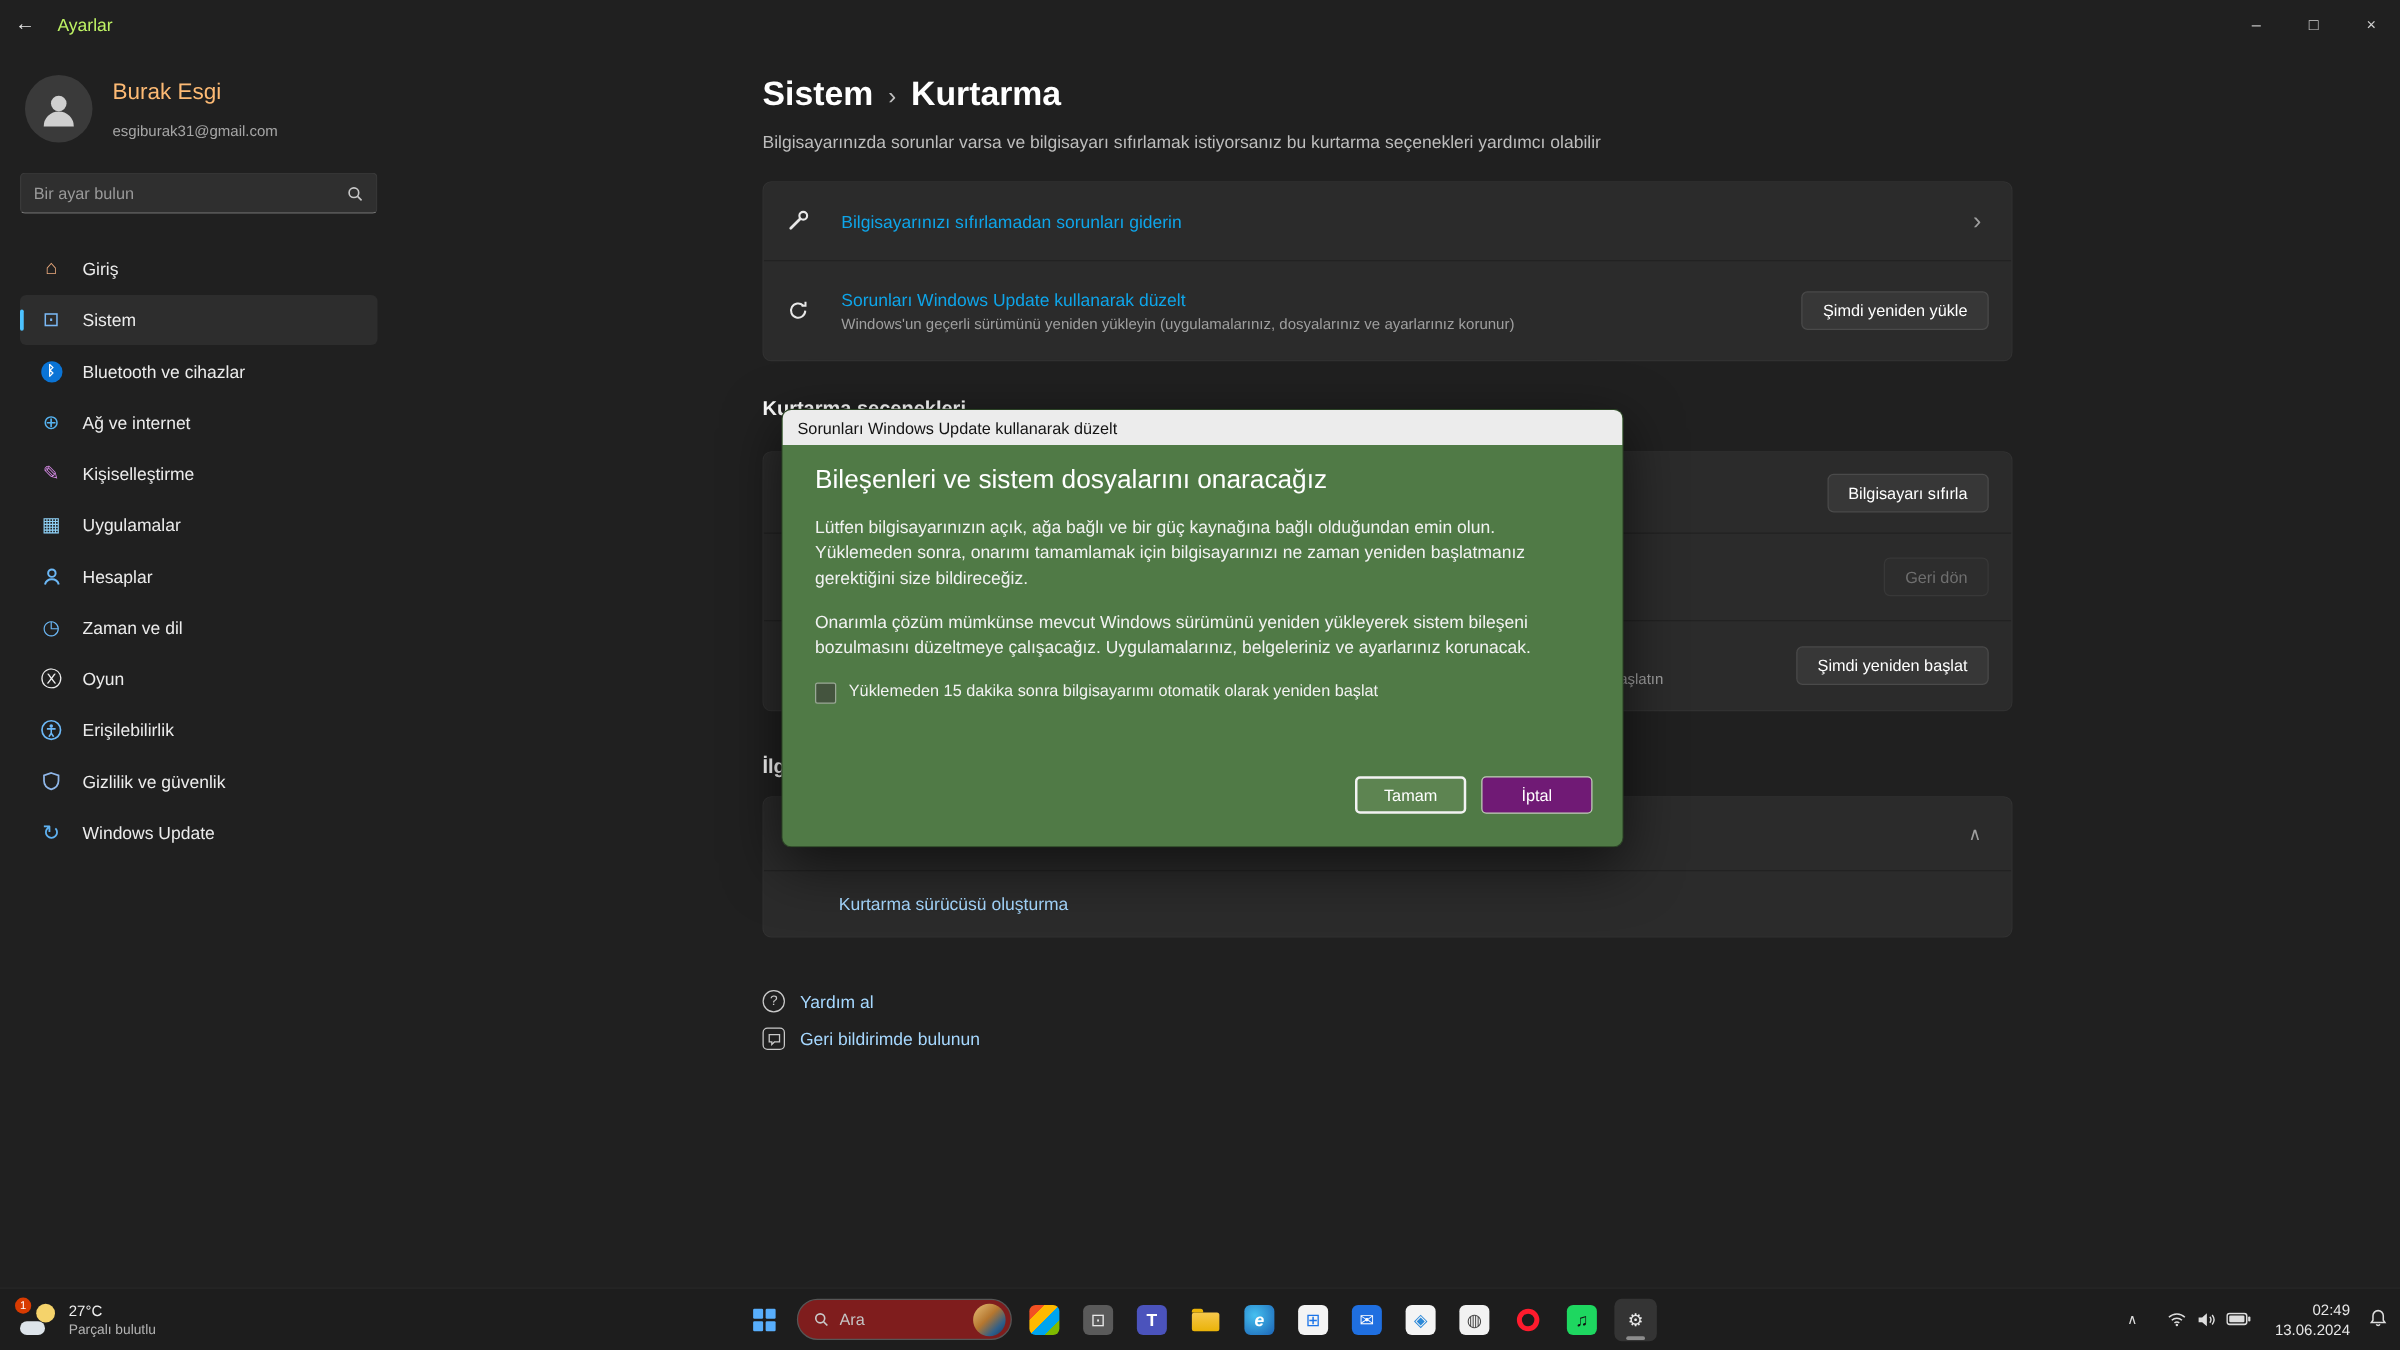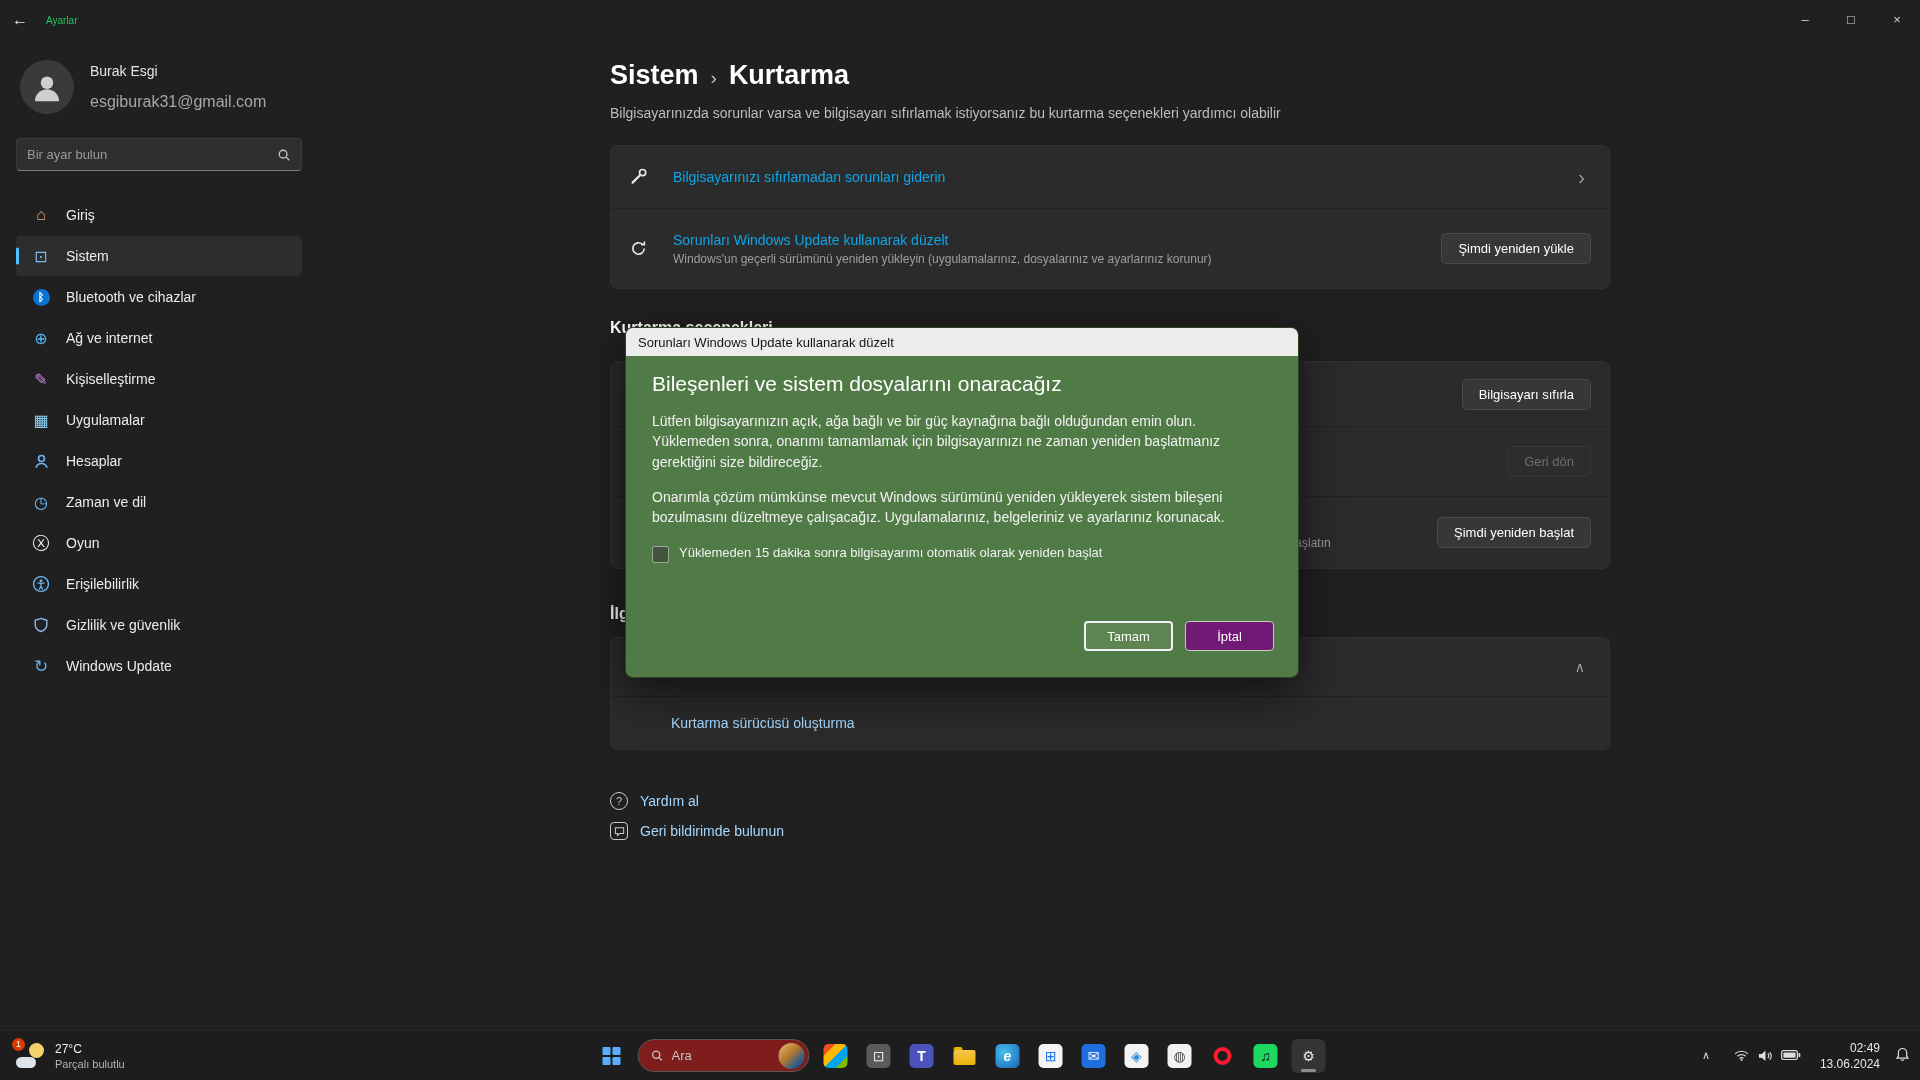--- a/index.html
+++ b/index.html
@@ -3,30 +3,30 @@
 <meta charset="utf-8">
 <style>
   *{margin:0;padding:0;box-sizing:border-box}
   html,body{width:1920px;height:1080px;overflow:hidden;background:#202020;color:#fff;
     font-family:"Liberation Sans",sans-serif;font-size:14px;}
   .win{position:absolute;left:0;top:0;right:0;bottom:50px;background:#202020;}
 
   
   .titlebar{position:absolute;left:0;top:0;right:0;height:40px;display:flex;align-items:center;}
   .back-btn{width:40px;height:40px;display:flex;align-items:center;justify-content:center;color:#e8e8e8;font-size:16px;cursor:pointer}
-  .tb-title{font-size:10px;color:#22c55e;margin-left:6px}
+  .tb-title{font-size:14px;color:#bef264;margin-left:6px}
   .win-controls{position:absolute;right:0;top:0;display:flex}
   .wc{width:46px;height:38px;display:flex;align-items:center;justify-content:center;color:#cfcfcf;font-size:13px}
 
   
   .sidebar{position:absolute;left:0;top:40px;width:318px;bottom:0;padding:14px 16px 0 16px}
   .profile{display:flex;align-items:center;gap:16px;padding:6px 4px;border-radius:6px}
   .avatar{width:54px;height:54px;border-radius:50%;background:#3a3a3a;display:flex;align-items:center;justify-content:center;overflow:hidden}
-  .p-name{font-size:14px;color:#e5e5e5}
-  .p-mail{font-size:16px;color:#a6a6a6;margin-top:14px}
+  .p-name{font-size:18px;color:#fdba74}
+  .p-mail{font-size:12px;color:#a6a6a6;margin-top:14px}
   .searchbox{margin-top:18px;height:33px;background:#2f2f2f;border:1px solid #3a3a3a;border-bottom:1px solid #7a7a7a;border-radius:4px;display:flex;align-items:center;padding:0 10px}
   .searchbox input{flex:1;background:transparent;border:none;outline:none;color:#e8e8e8;font-size:13px;font-family:inherit}
   .searchbox input::placeholder{color:#9a9a9a}
   .nav{margin-top:24px}
   .nav-item{position:relative;height:40px;margin:1px 0;display:flex;align-items:center;gap:14px;padding-left:14px;border-radius:5px;font-size:14px;color:#ececec;cursor:pointer}
   .nav-item.selected{background:#2d2d2d}
   .nav-item.selected::before{content:"";position:absolute;left:0;top:50%;transform:translateY(-50%);width:3px;height:17px;border-radius:2px;background:#4cc2ff}
   .nav-icon{width:22px;display:flex;align-items:center;justify-content:center;font-size:16px;color:#d8d8d8}
   .ic-home{color:#e8a87c}.ic-sys{color:#7ab8f5}.ic-net{color:#56b3f0}.ic-pers{color:#d087e0}
   .ic-apps{color:#8fd0f5}.ic-time{color:#6cb8f6}.ic-game{color:#f0f0f0;font-size:17px}.ic-upd{color:#5fb2f2;font-size:17px}

